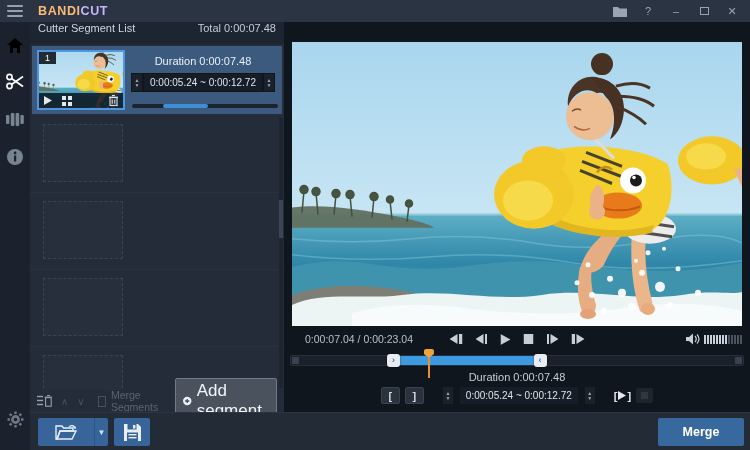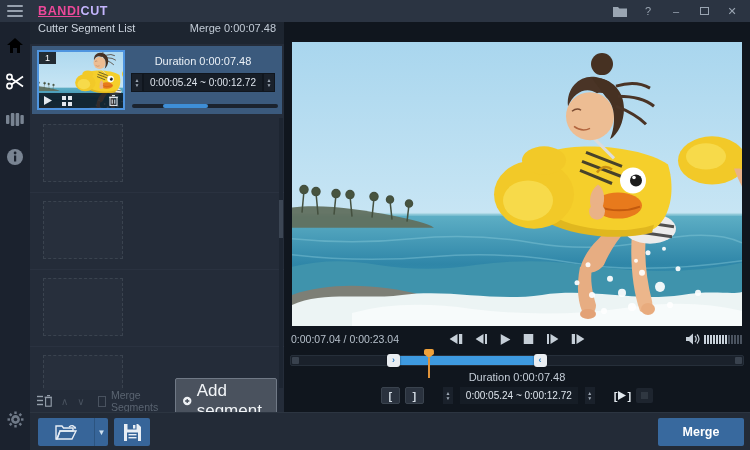--- a/index.html
+++ b/index.html
@@ -5,21 +5,21 @@
   * { box-sizing: border-box; margin: 0; padding: 0; }
   html,body { background:#0b0f15; }
   body { font-family:"Liberation Sans", sans-serif; }
   .window { position:relative; width:750px; height:450px; background:#1a212c; overflow:hidden; }
 
   
   .titlebar { position:absolute; left:0; top:0; width:750px; height:22px; background:#2b3442; display:flex; align-items:center; z-index:5; }
   .hamburger { width:30px; height:22px; display:flex; flex-direction:column; justify-content:center; align-items:center; gap:3px; cursor:pointer; }
   .hamburger span { width:16px; height:2px; background:#97a1ae; border-radius:1px; }
   .logo { margin-left:8px; font-size:12.5px; font-weight:bold; letter-spacing:.6px; }
-  .logo .p1 { color:#ec4899;text-decoration:underline; } .logo .p2 { color:#c4b5fd; }
+  .logo .p1 { color:#fdba74; } .logo .p2 { color:#c4b5fd; }
   .tb-right { margin-left:auto; display:flex; align-items:center; gap:4px; margin-right:6px; }
   .tb-btn { width:24px; height:18px; display:flex; align-items:center; justify-content:center; color:#9aa5b2; font-size:11px; cursor:pointer; }
   .tb-btn svg { display:block; }
   .maxbox { width:9px; height:8px; border:1px solid #9aa5b2; }
 
   
   .sidebar { position:absolute; left:0; top:22px; width:30px; height:428px; background:#1b222e; z-index:4; }
   .side-item { position:absolute; left:0; width:30px; height:26px; display:flex; align-items:center; justify-content:center; cursor:pointer; }
   .side-item svg { display:block; }
 
@@ -52,21 +52,21 @@
   .merge { display:flex; align-items:center; gap:5px; margin-left:4px; }
   .merge .cb { width:11px; height:11px; border:1px solid #49525f; background:transparent; cursor:pointer; }
   .merge .lbl { color:#5a6471; font-size:10.5px; }
   .add-seg-btn { margin-left:auto; display:flex; align-items:center; gap:5px; background:#4a525e; border:1px solid #707986; border-radius:2px; color:#f2f5f8; font-size:17px; padding:2px 9px 3px 7px; cursor:pointer; }
 
   
   .video-panel { position:absolute; left:284px; top:22px; width:466px; height:390px; background:#10161e; }
   .vp-title { height:18px; background:#1d2530; text-align:center; line-height:18px; font-size:11px; color:#ccd4de; }
   .vp-stage { position:absolute; left:8px; top:20px; width:450px; height:284px; background:#000; }
   .vp-stage svg { display:block; width:100%; height:100%; }
-  .vp-controls { position:absolute; left:0; top:306px; width:100%; height:22px; display:flex; align-items:center; }
+  .vp-controls { position:absolute; left:0; top:306px; width:100%; height:22px; display:flex; align-items:center;padding-left:14px; }
   .vp-time { margin-left:7px; font-size:10.5px; color:#b6c0cb; }
   .transport { position:absolute; left:50%; transform:translateX(-50%); display:flex; align-items:center; gap:13px; }
   .tr-btn { display:flex; align-items:center; cursor:pointer; }
   .vol { position:absolute; right:8px; display:flex; align-items:center; gap:4px; cursor:pointer; }
   .vbars { display:flex; align-items:center; gap:1px; }
   .vbar { width:2px; height:9px; background:#4a535f; }
   .vbar.lit { background:#c9d2db; }
   
   .vp-timeline { position:absolute; left:6px; right:6px; top:331px; height:14px; }
   .tl-track { position:absolute; left:0; right:0; top:2px; height:11px; background:#1a212b; border:1px solid #262f3a; border-radius:2px; cursor:pointer; }
@@ -272,21 +272,21 @@
           </g>
           <circle cx="8.5" cy="8.5" r="1.8" fill="#1b222e"></circle>
         </g>
       </svg>
     </div>
   </div>
 
   <div class="segment-panel">
     <div class="sp-header">
       <span>Cutter Segment List</span>
-      <span class="total">Merge 0:00:07.48</span>
+      <span class="total">Total 0:00:07.48</span>
     </div>
 
     <div class="segment-row">
       <div class="thumb">
         <span class="thumb-badge">1</span>
         <svg class="thumb-img" viewBox="60 0 330 283" preserveAspectRatio="xMidYMid slice">
             <use href="#scene"></use>
           </svg>
         <div class="thumb-strip">
           <span class="ticon">

